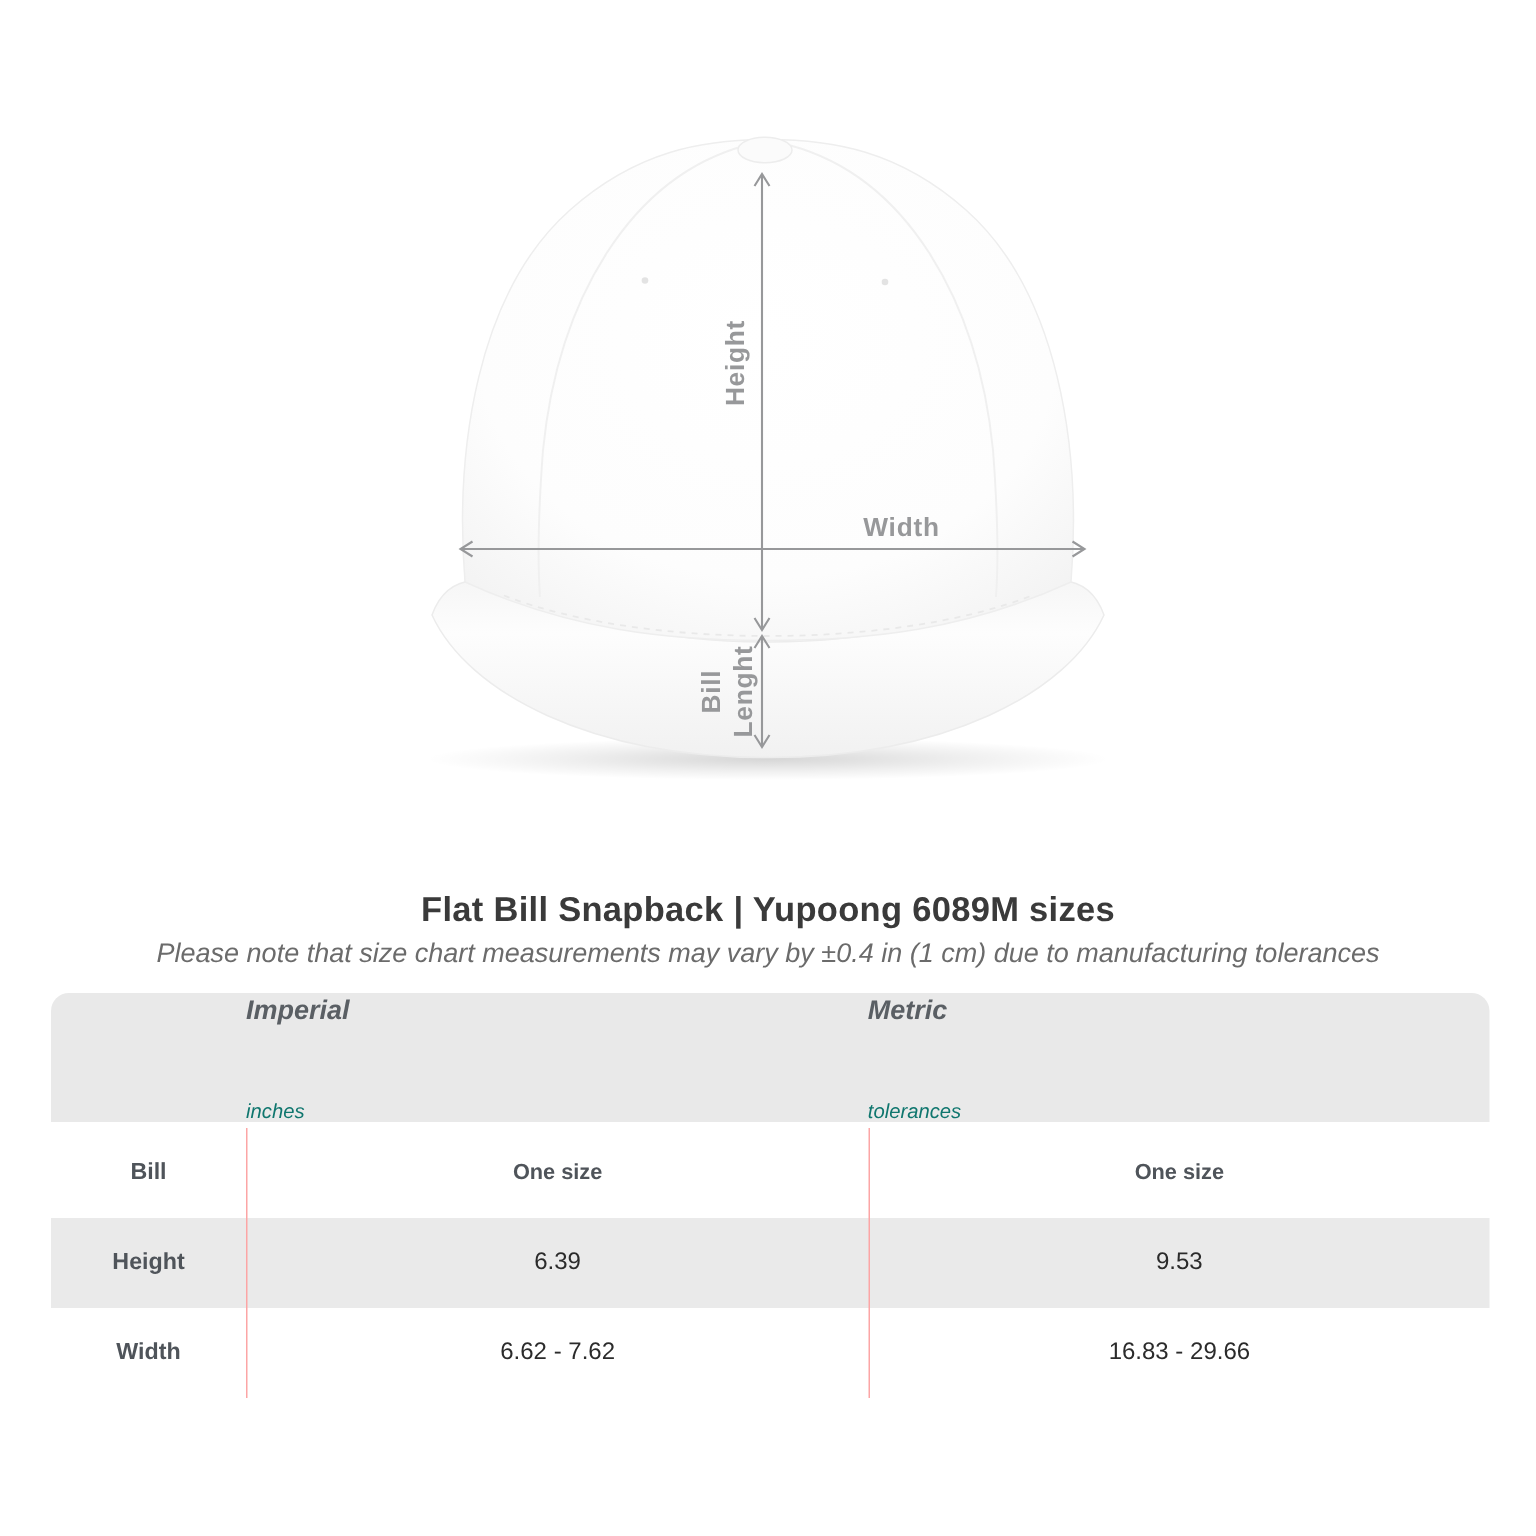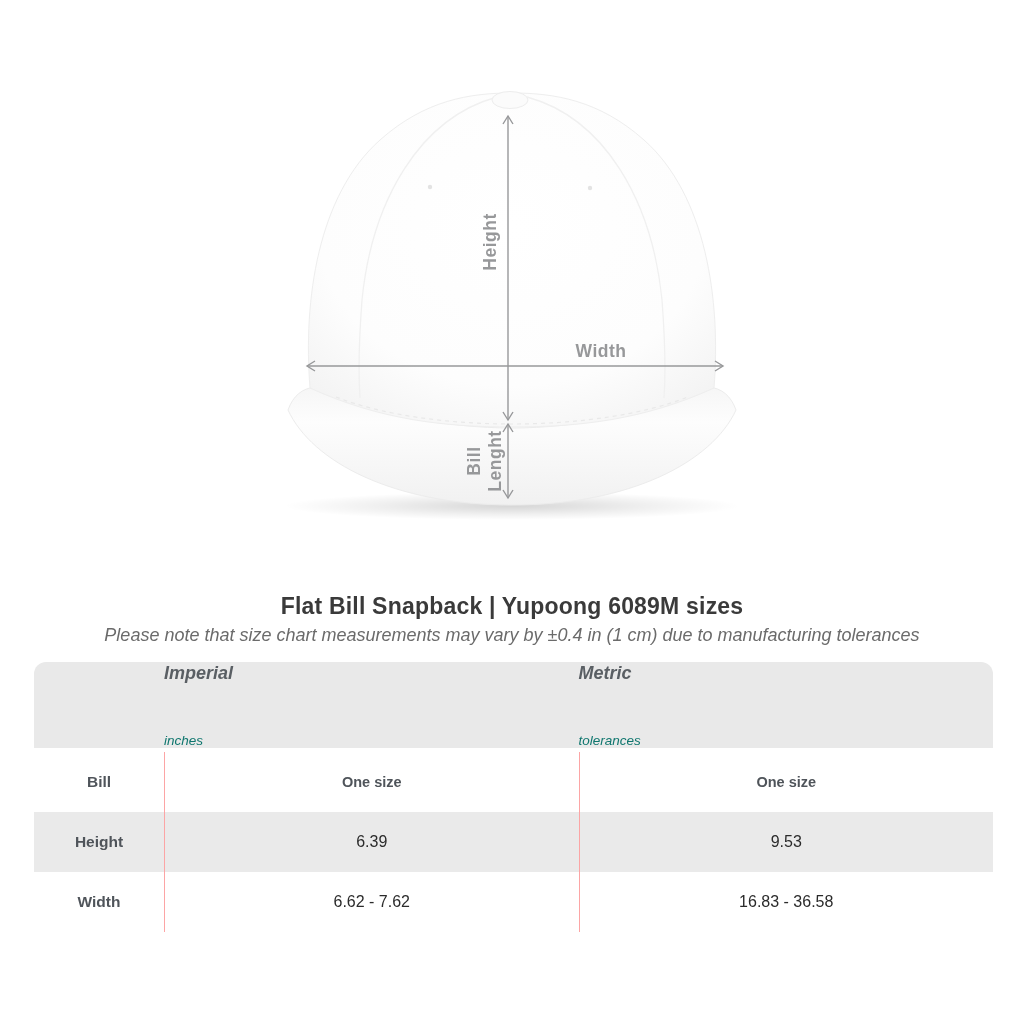--- a/index.html
+++ b/index.html
@@ -152,20 +152,20 @@
       </div>
 
       <div class="row">
         <div class="cell">
           <span class="cell-label">Width</span>
         </div>
         <div class="cell val">
           <span class="cell-value">6.62 - 7.62</span>
         </div>
         <div class="cell val">
-          <span class="cell-value">16.83 - 36.58</span>
+          <span class="cell-value">16.83 - 29.66</span>
         </div>
       </div>
 
     </div>
   </div>
 
 </div>
 
 </body></html>

